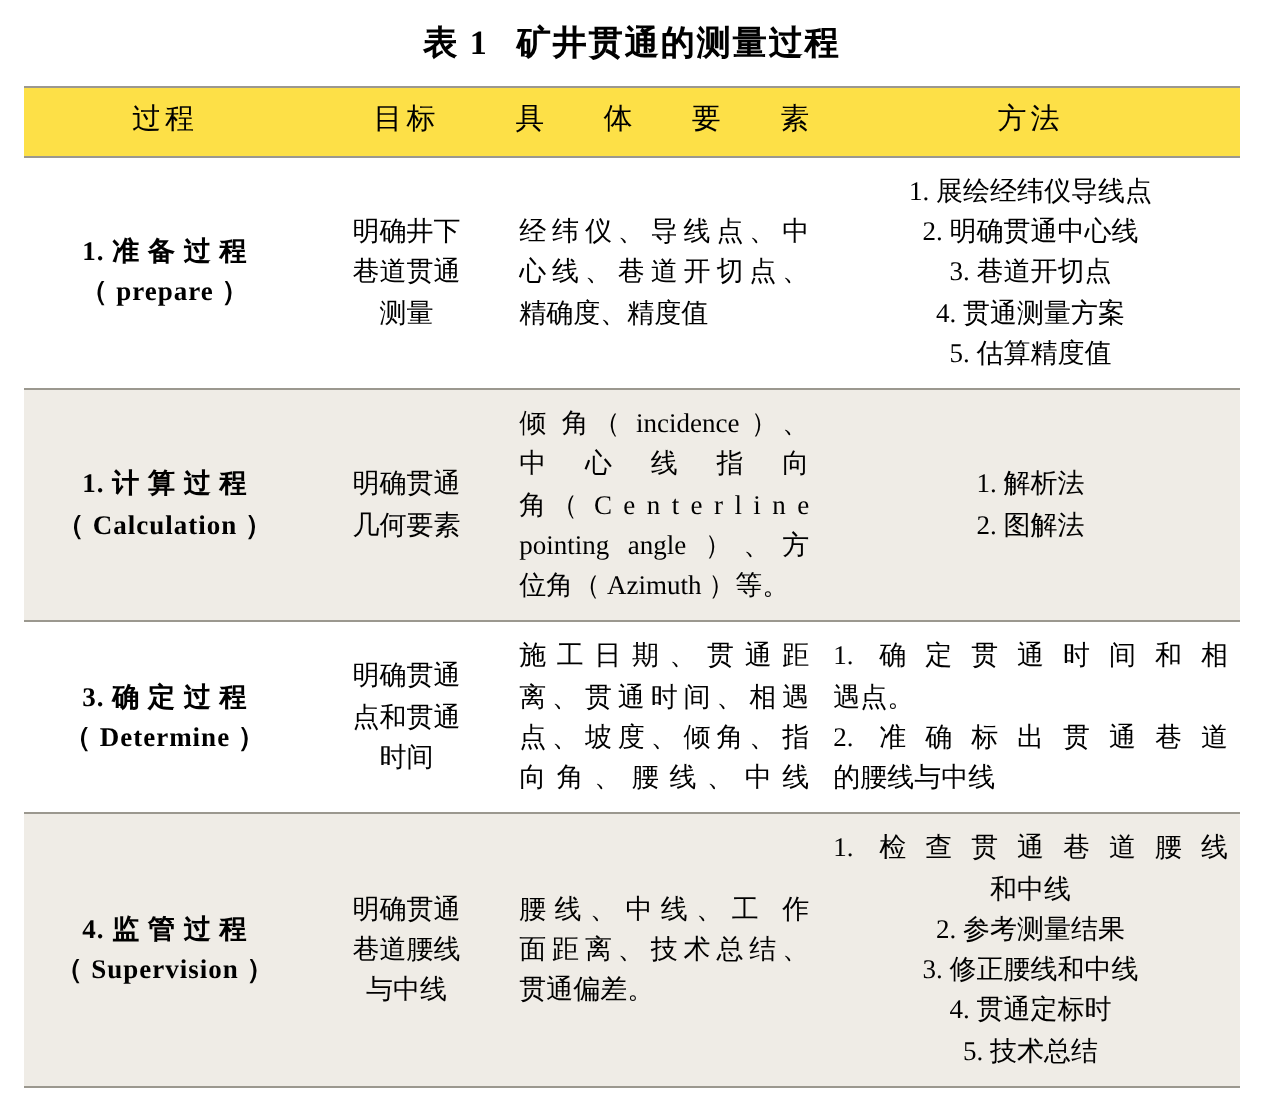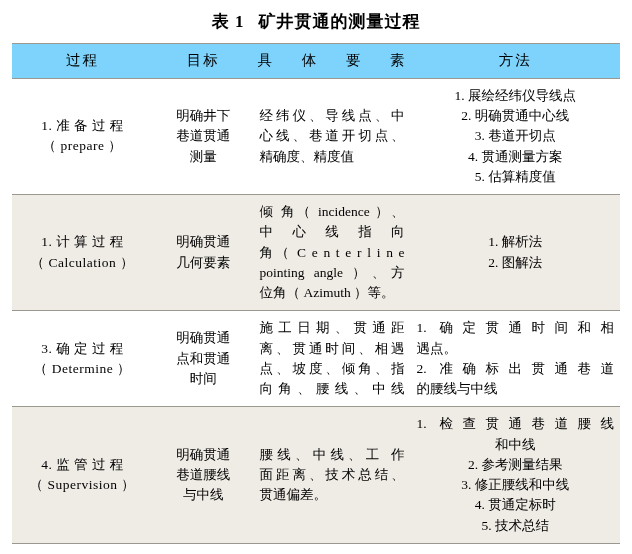--- a/index.html
+++ b/index.html
@@ -33,21 +33,21 @@
   .table-title .tnum {
     margin-right: 14px;
   }
   table.mt {
     width: 608px;
     border-collapse: collapse;
     table-layout: fixed;
     font-size: 13.5px;
   }
   table.mt tr.head-row {
-    background: #7dd3fc;
+    background: #fde047;
   }
   table.mt tr.band {
     background: #efece6;
   }
   table.mt tr.plain {
     background: #ffffff;
   }
   table.mt td, table.mt th {
     border-top: 1px solid #9b988f;
     border-bottom: 1px solid #9b988f;
@@ -85,20 +85,21 @@
   }
   .cell-lines span.ln {
     display: block;
   }
   .just {
     text-align: justify;
     text-align-last: justify;
   }
   .spaced {
     letter-spacing: 0.5px;
+    font-weight: bold;
   }
 </style>
 </head>
 <body>
 
 <div class="page">
 
   <div class="table-title">
     <span class="tnum">表 1</span><span>矿井贯通的测量过程</span>
   </div>

